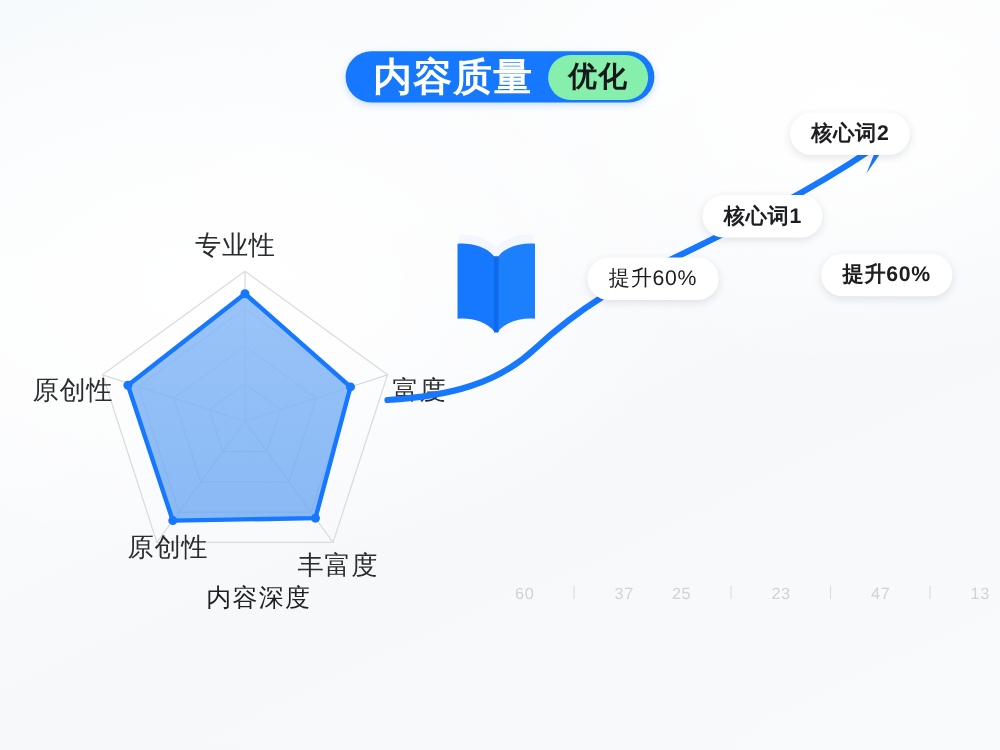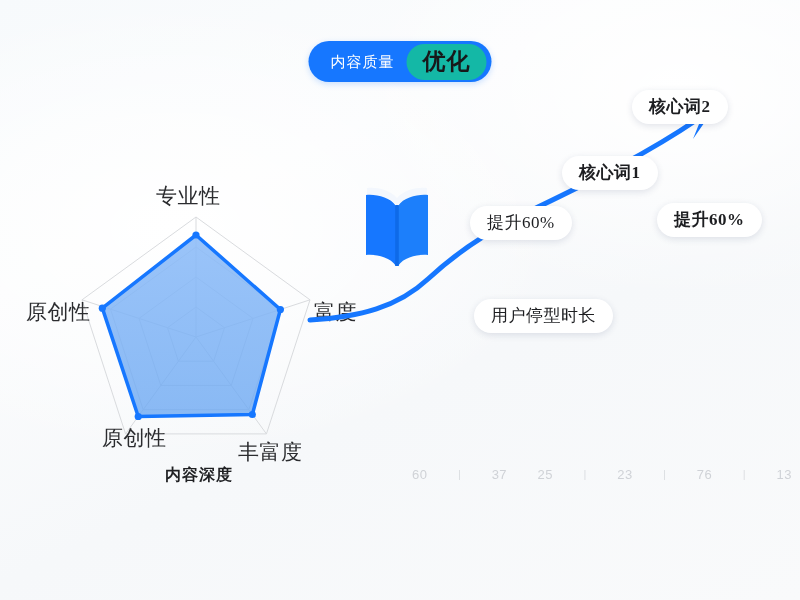--- a/index.html
+++ b/index.html
@@ -35,28 +35,28 @@
     align-items: center;
     height: 41px;
     padding: 0 5px 0 0;
     background: #1677ff;
     border-radius: 21px;
     box-shadow: 0 2px 6px rgba(22,119,255,0.22);
     white-space: nowrap;
   }
   #badge .b-main {
     color: #ffffff;
-    font-size: 15px;
-    font-weight: 400;
+    font-size: 31px;
+    font-weight: 700;
     letter-spacing: 1px;
     padding: 0 12px 0 22px;
     line-height: 41px;
   }
   #badge .b-chip {
-    background: #14b8a6;
+    background: #86efac;
     color: #17181a;
     font-size: 23px;
     font-weight: 700;
     letter-spacing: 1px;
     border-radius: 18px;
     padding: 3px 16px 5px 16px;
     line-height: 28px;
   }
 
   
@@ -83,22 +83,22 @@
     color: #17181a;
     letter-spacing: 2px;
     white-space: nowrap;
   }
 
   
   #depth-caption {
     position: absolute;
     left: 165px;
     top: 465px;
-    font-size: 16px;
-    font-weight: 700;
+    font-size: 20px;
+    font-weight: 400;
     color: #1f2023;
     letter-spacing: 1px;
     white-space: nowrap;
   }
 
   
   #radar-wrap {
     position: absolute;
     left: 28px;
     top: 185px;
@@ -139,21 +139,20 @@
     position: absolute;
     background: #ffffff;
     border-radius: 17px;
     box-shadow: 0 2px 7px rgba(30,50,90,0.13);
     color: #1d1e21;
     font-size: 17px;
     letter-spacing: 0.5px;
     padding: 7px 17px 8px 17px;
     white-space: nowrap;
     line-height: 19px;
-    font-family: Liberation Serif, serif;
   }
   .chip.strong { font-weight: 700; }
 
   #chip-kw2  { left: 632px; top: 90px; }
   #chip-kw1  { left: 562px; top: 156px; }
   #chip-up-l { left: 470px; top: 206px; }
   #chip-up-r { left: 657px; top: 203px; }
   #chip-stay { left: 474px; top: 299px; }
 
   
@@ -251,33 +250,30 @@
   </div>
   <div class="chip strong" id="chip-kw1">
     <span>核心词1</span>
   </div>
   <div class="chip" id="chip-up-l">
     <span>提升60%</span>
   </div>
   <div class="chip strong" id="chip-up-r">
     <span>提升60%</span>
   </div>
-  <div class="chip" id="chip-stay">
-    <span>用户停型时长</span>
-  </div>
 
   <div id="depth-caption">内容深度</div>
 
   <div id="scale">
     <span>60</span>
     <span class="tick-mark">|</span>
     <span>37</span>
     <span>25</span>
     <span class="tick-mark">|</span>
     <span>23</span>
     <span class="tick-mark">|</span>
-    <span>76</span>
+    <span>47</span>
     <span class="tick-mark">|</span>
     <span>13</span>
   </div>
 
 
 </div>
 
 </body></html>

